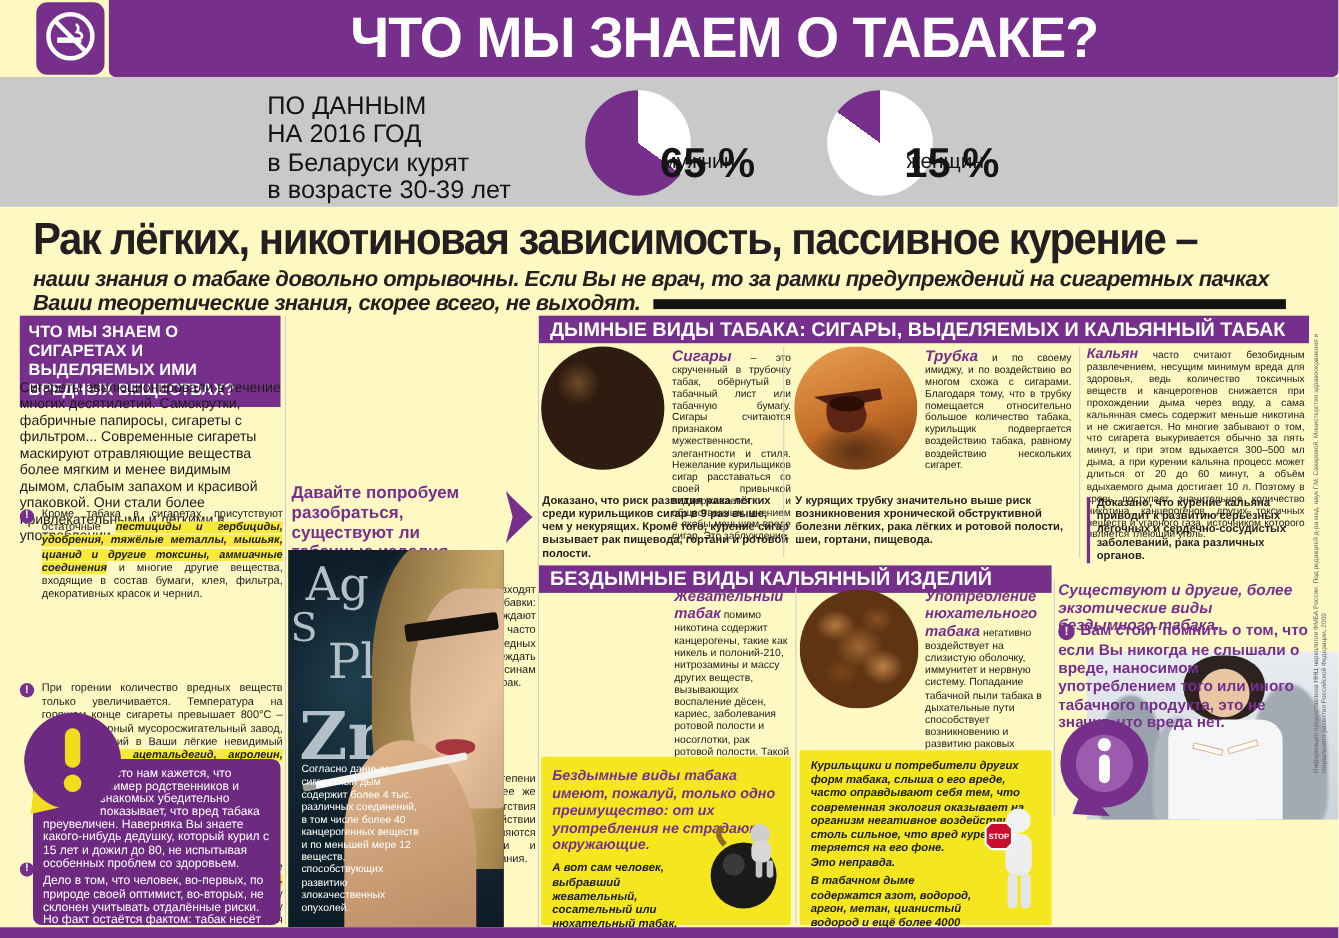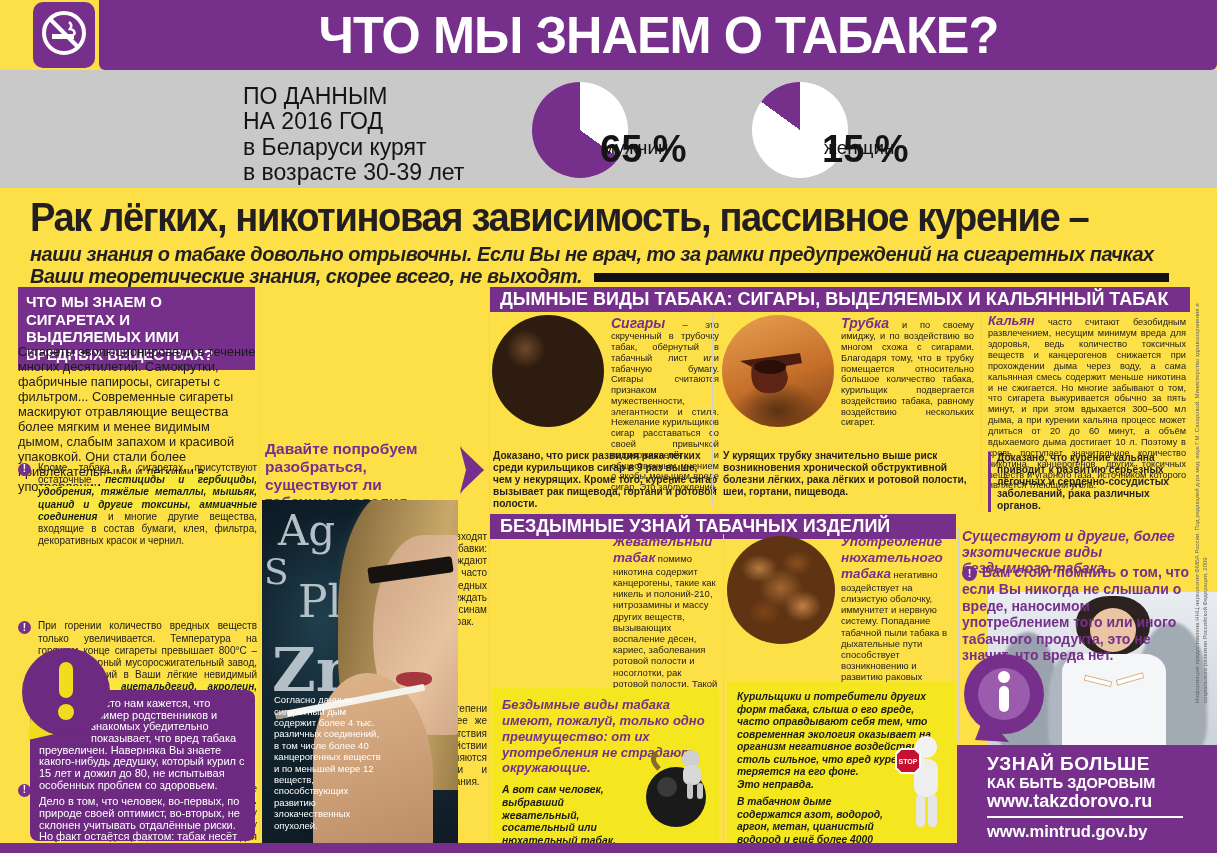--- a/index.html
+++ b/index.html
@@ -1,21 +1,21 @@
 <!DOCTYPE html>
 <html><head>
 <meta charset="utf-8">
 <style>
   :root{
     --purple:#76308c; --purple-dk:#6d2a80; --yellow:#f5e71f; --hl:#f7ea3d;
     --ink:#1c1a1b;
   }
   *{box-sizing:border-box; margin:0; padding:0;}
   body{font-family:"Liberation Sans",sans-serif; background:#fff; color:var(--ink);}
-  #poster{position:relative; width:1217px; height:853px; background:#fde047; overflow:hidden;}
+  #poster{position:relative; width:1217px; height:853px; background:#fef9c3; overflow:hidden;}
   .abs{position:absolute;}
 
   
   .hdr-tile{left:33px; top:2px; width:62px; height:66px; background:var(--purple); border-radius:10px;
             display:flex; align-items:center; justify-content:center;}
   .hdr-bar{left:99px; top:0; width:1118px; height:70px; background:var(--purple); border-radius:0 0 6px 6px;
            display:flex; align-items:center; justify-content:center;}
   .hdr-title{color:#fff; font-weight:bold; font-size:52px; letter-spacing:-1px;
              transform:scaleX(.97); white-space:nowrap;}
 
@@ -235,21 +235,21 @@
     <span class="pname" style="font-size:14px;">Трубка</span><span> и по своему имиджу, и по воздействию во многом схожа с сигарами. Благодаря тому, что в трубку помещается относительно большое количество табака, курильщик подвергается воздействию табака, равному воздействию нескольких сигарет.</span>
   </div>
 
   <div class="abs vline" style="left:981px; top:315px; height:192px;"></div>
 
   <div class="abs" style="left:988px; top:313px; width:198px; font-size:9.2px; line-height:1.18; text-align:justify;">
     <span class="pname" style="font-size:13px;">Кальян</span><span> часто считают безобидным развлечением, несущим минимум вреда для здоровья, ведь количество токсичных веществ и канцерогенов снижается при прохождении дыма через воду, а сама кальянная смесь содержит меньше никотина и не сжигается. Но многие забывают о том, что сигарета выкуривается обычно за пять минут, и при этом вдыхается 300–500 мл дыма, а при курении кальяна процесс может длиться от 20 до 60 минут, а объём вдыхаемого дыма достигает 10 л. Поэтому в кровь поступает значительное количество никотина, канцерогенов, других токсичных веществ и угарного газа, источником которого является тлеющий уголь.</span>
   </div>
   <div class="abs note" style="left:988px; top:452px; width:198px; border-left:3px solid #76308c; padding-left:6px;">Доказано, что курение кальяна приводит к развитию серьёзных лёгочных и сердечно-сосудистых заболеваний, рака различных органов.</div>
 
-  <div class="abs sec-hdr" style="left:490px; top:514px; width:466px;">БЕЗДЫМНЫЕ УЗНАЙ ТАБАЧНЫХ ИЗДЕЛИЙ</div>
+  <div class="abs sec-hdr" style="left:490px; top:514px; width:466px;">БЕЗДЫМНЫЕ ВИДЫ КАЛЬЯННЫЙ ИЗДЕЛИЙ</div>
 
   <div class="abs circle chew-img" style="left:492px; top:536px; width:115px; height:115px;"></div>
   <div class="abs" style="left:613px; top:534px; width:106px; font-size:9.5px; line-height:1.18;">
     <span class="pname" style="font-size:13.5px;">Жевательный табак</span><span> помимо никотина содержит канцерогены, такие как никель и полоний-210, нитрозамины и массу других веществ, вызывающих воспаление дёсен, кариес, заболевания ротовой полости и носоглотки, рак ротовой полости. Такой же спектр заболеваний вызывает сосательный табак.</span>
   </div>
 
   <div class="ybox" style="left:492px; top:688px; width:227px; height:153px;">
     <div class="yhead">Бездымные виды табака имеют, пожалуй, только одно преимущество: от их употребления не страдают окружающие.</div>
     <div class="ybody" style="margin-top:8px; width:140px;">А вот сам человек, выбравший жевательный, сосательный или нюхательный табак, подвергает себя не меньшей, а зачастую и большей опасности, чем курильщик.</div>
     <div style="position:absolute; right:6px; bottom:6px;">
@@ -310,27 +310,17 @@
   <div class="abs" style="left:963px; top:652px;">
     <svg width="82" height="96" viewBox="0 0 82 96">
       <polygon points="22,62 46,90 12,88" fill="#76308c"></polygon>
       <circle cx="41" cy="42" r="40" fill="#76308c"></circle>
       <circle cx="41" cy="42" r="26" fill="#9b5cad"></circle>
       <rect x="36" y="34" width="10" height="26" rx="5" fill="#fff"></rect>
       <circle cx="41" cy="25" r="6" fill="#fff"></circle>
     </svg>
   </div>
 
-  <div class="abs footer-box">
-    <div style="font-size:19px; font-weight:bold; letter-spacing:.5px;">УЗНАЙ БОЛЬШЕ</div>
-    <div style="font-size:14.5px; font-weight:bold;">КАК БЫТЬ ЗДОРОВЫМ</div>
-    <div style="font-size:18px; font-weight:bold;">www.takzdorovo.ru</div>
-    <div class="f-hr"></div>
-    <div style="font-size:16.5px; font-weight:bold;">www.mintrud.gov.by</div>
-    <div class="f-hr"></div>
-    <div style="font-size:14px; font-style:italic;">Дать шанс здоровью!</div>
-
-  </div>
 
   <div class="abs bottom-strip"></div>
   <div class="abs credits">Информация предоставлена ННЦ наркологии ФМБА России. Под редакцией д-ра мед. наук Г.М. Сахаровой. Министерство здравоохранения и социального развития Российской Федерации, 2009</div>
 
 </div>
 
 </body></html>

